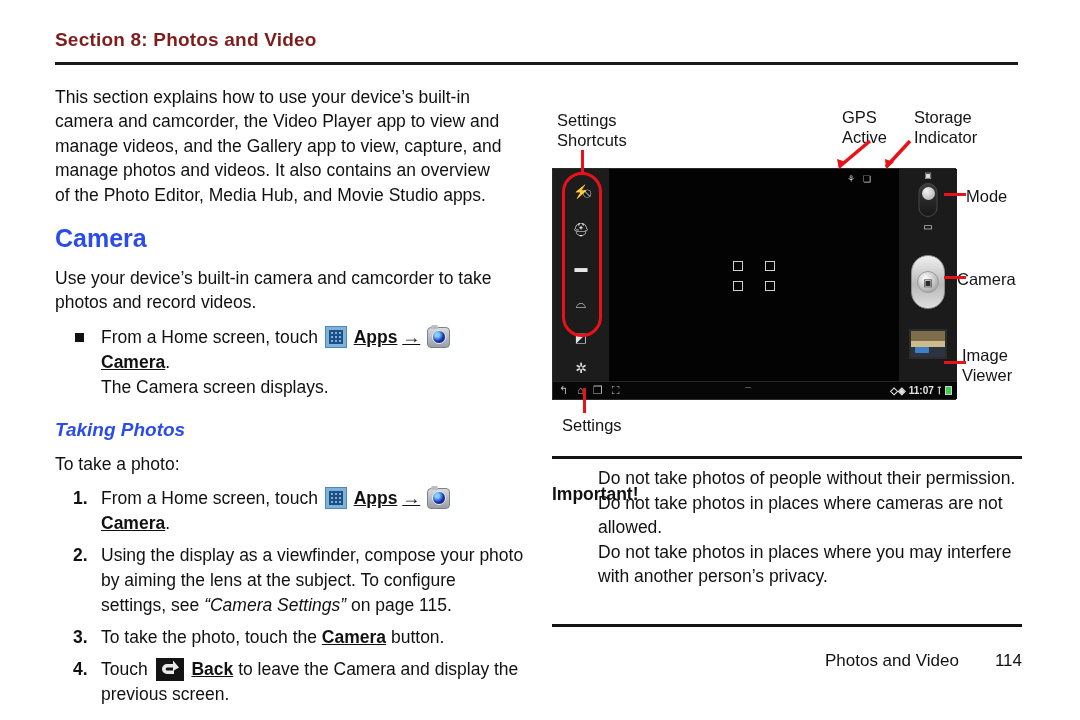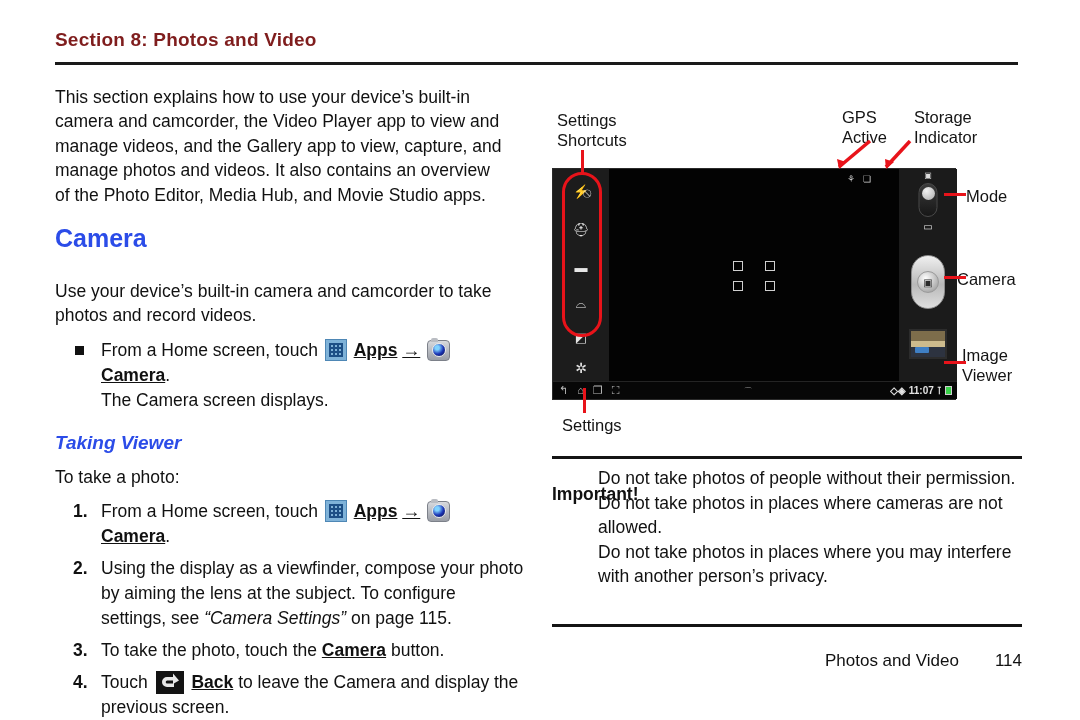--- a/index.html
+++ b/index.html
@@ -37,21 +37,21 @@
     width: 448px;
   }
   .h2-blue {
     margin-top: 18px;
     font-size: 25px;
     font-weight: bold;
     color: #2b4ce8;
     line-height: 1.1;
   }
   .body-para {
-    margin-top: 26px;
+    margin-top: 13px;
     font-size: 17.5px;
     line-height: 24.5px;
     width: 450px;
   }
   .h3-blue-it {
     margin-top: 19px;
     font-size: 19px;
     font-weight: bold;
     font-style: italic;
     color: #2b4ce8;
@@ -299,21 +299,21 @@
         <span class="ic ic-apps"></span>
         <span class="b">Apps</span>
         <span class="b arrow">→</span>
         <span class="ic ic-cam"></span>
         <span class="b">Camera</span><span>.</span>
         <br>
         <span>The Camera screen displays.</span>
       </li>
     </ul>
 
-    <div class="h3-blue-it">Taking Viewer</div>
+    <div class="h3-blue-it">Taking Photos</div>
 
     <div class="lead-in">To take a photo:</div>
 
     <ol class="num-list">
 
       <li class="item">
         <span class="marker">1.</span>
         <span>From a Home screen, touch</span>
         <span class="ic ic-apps"></span>
         <span class="b">Apps</span>

